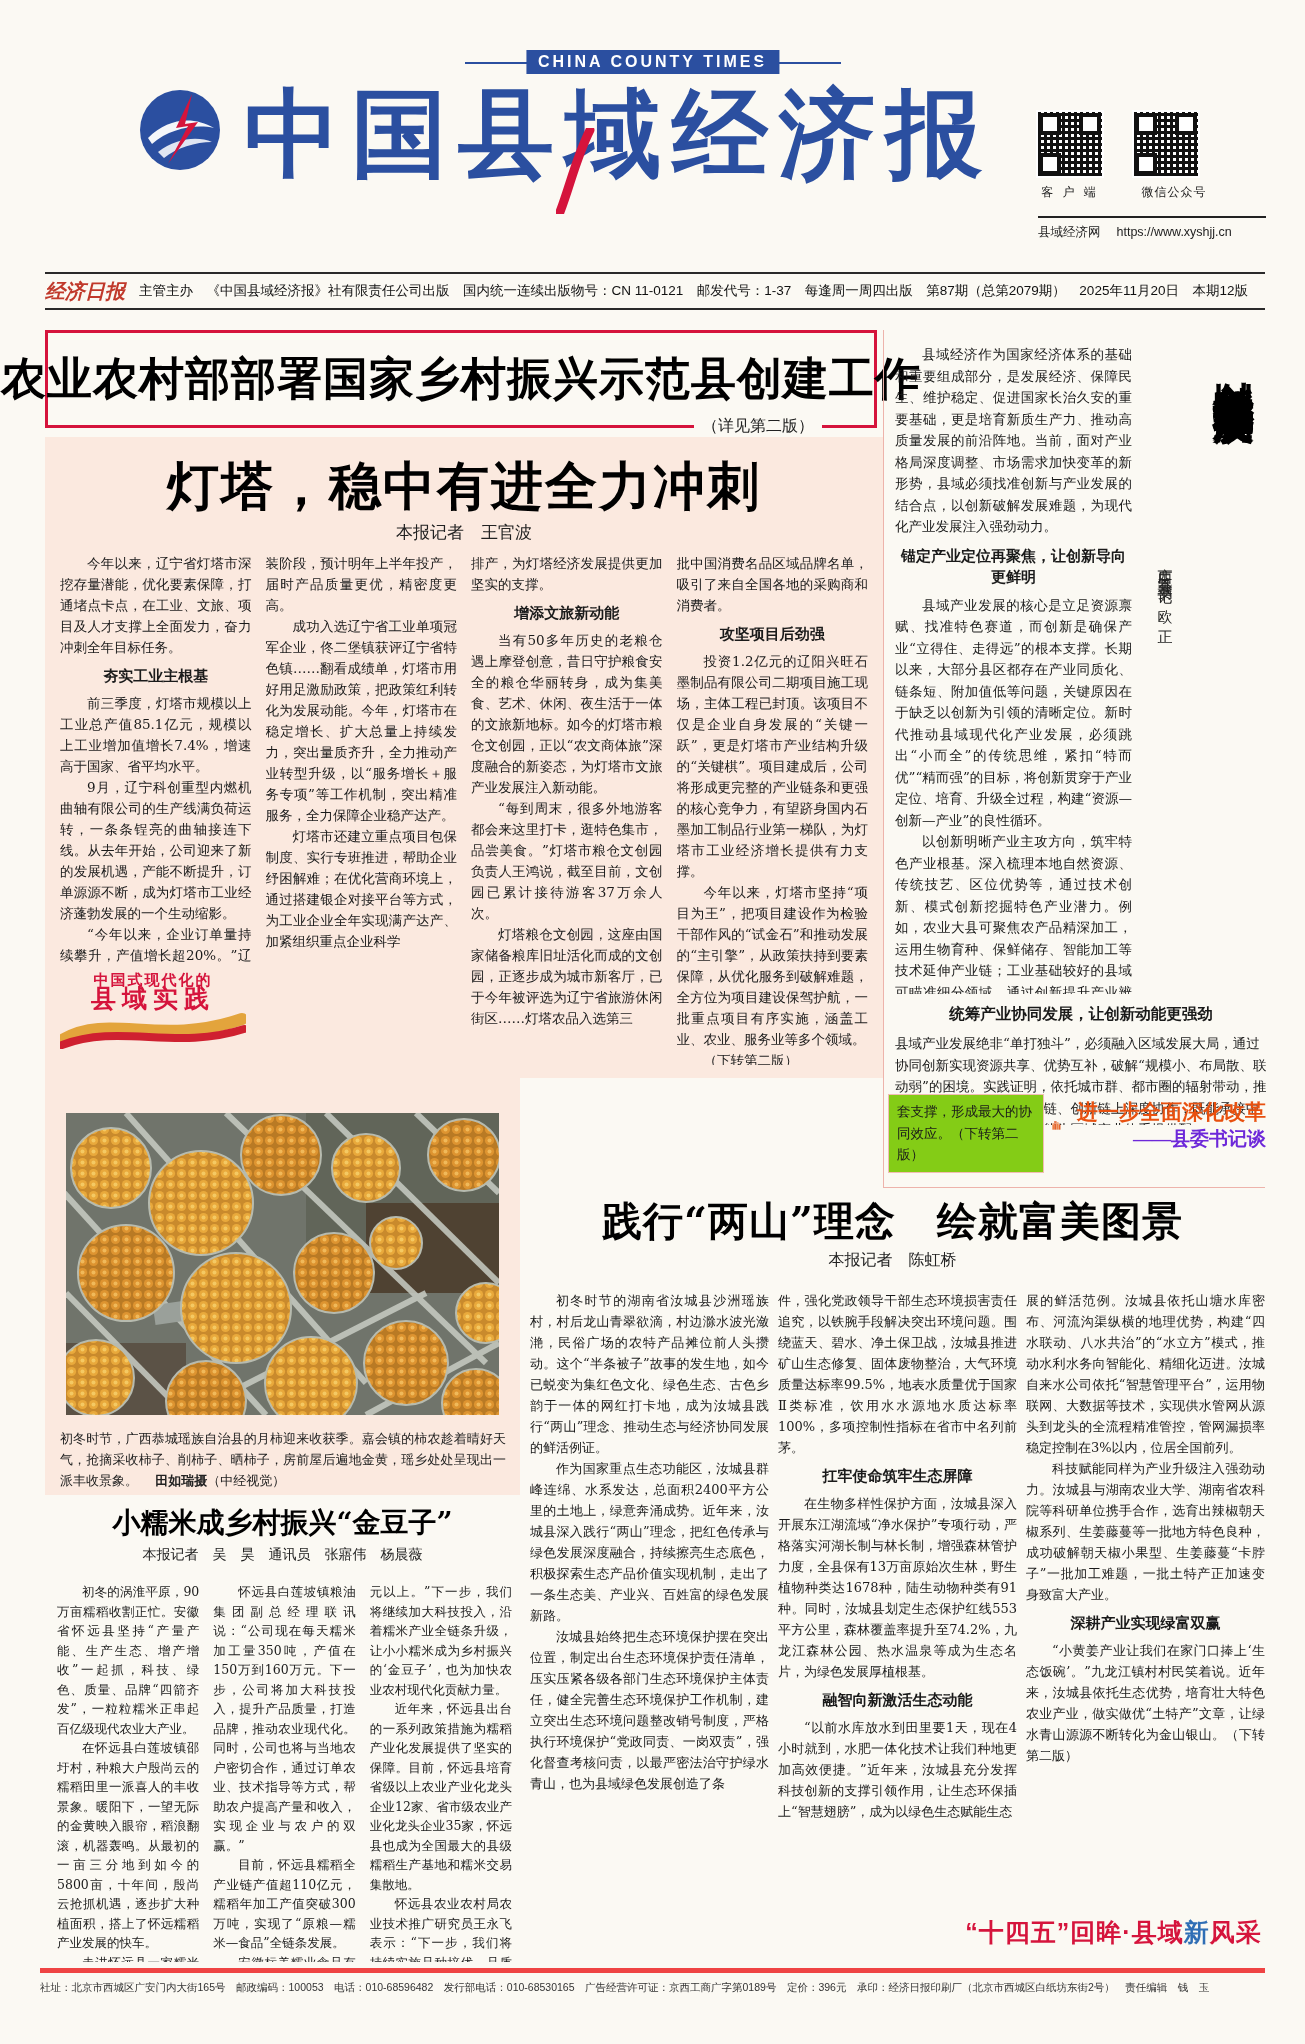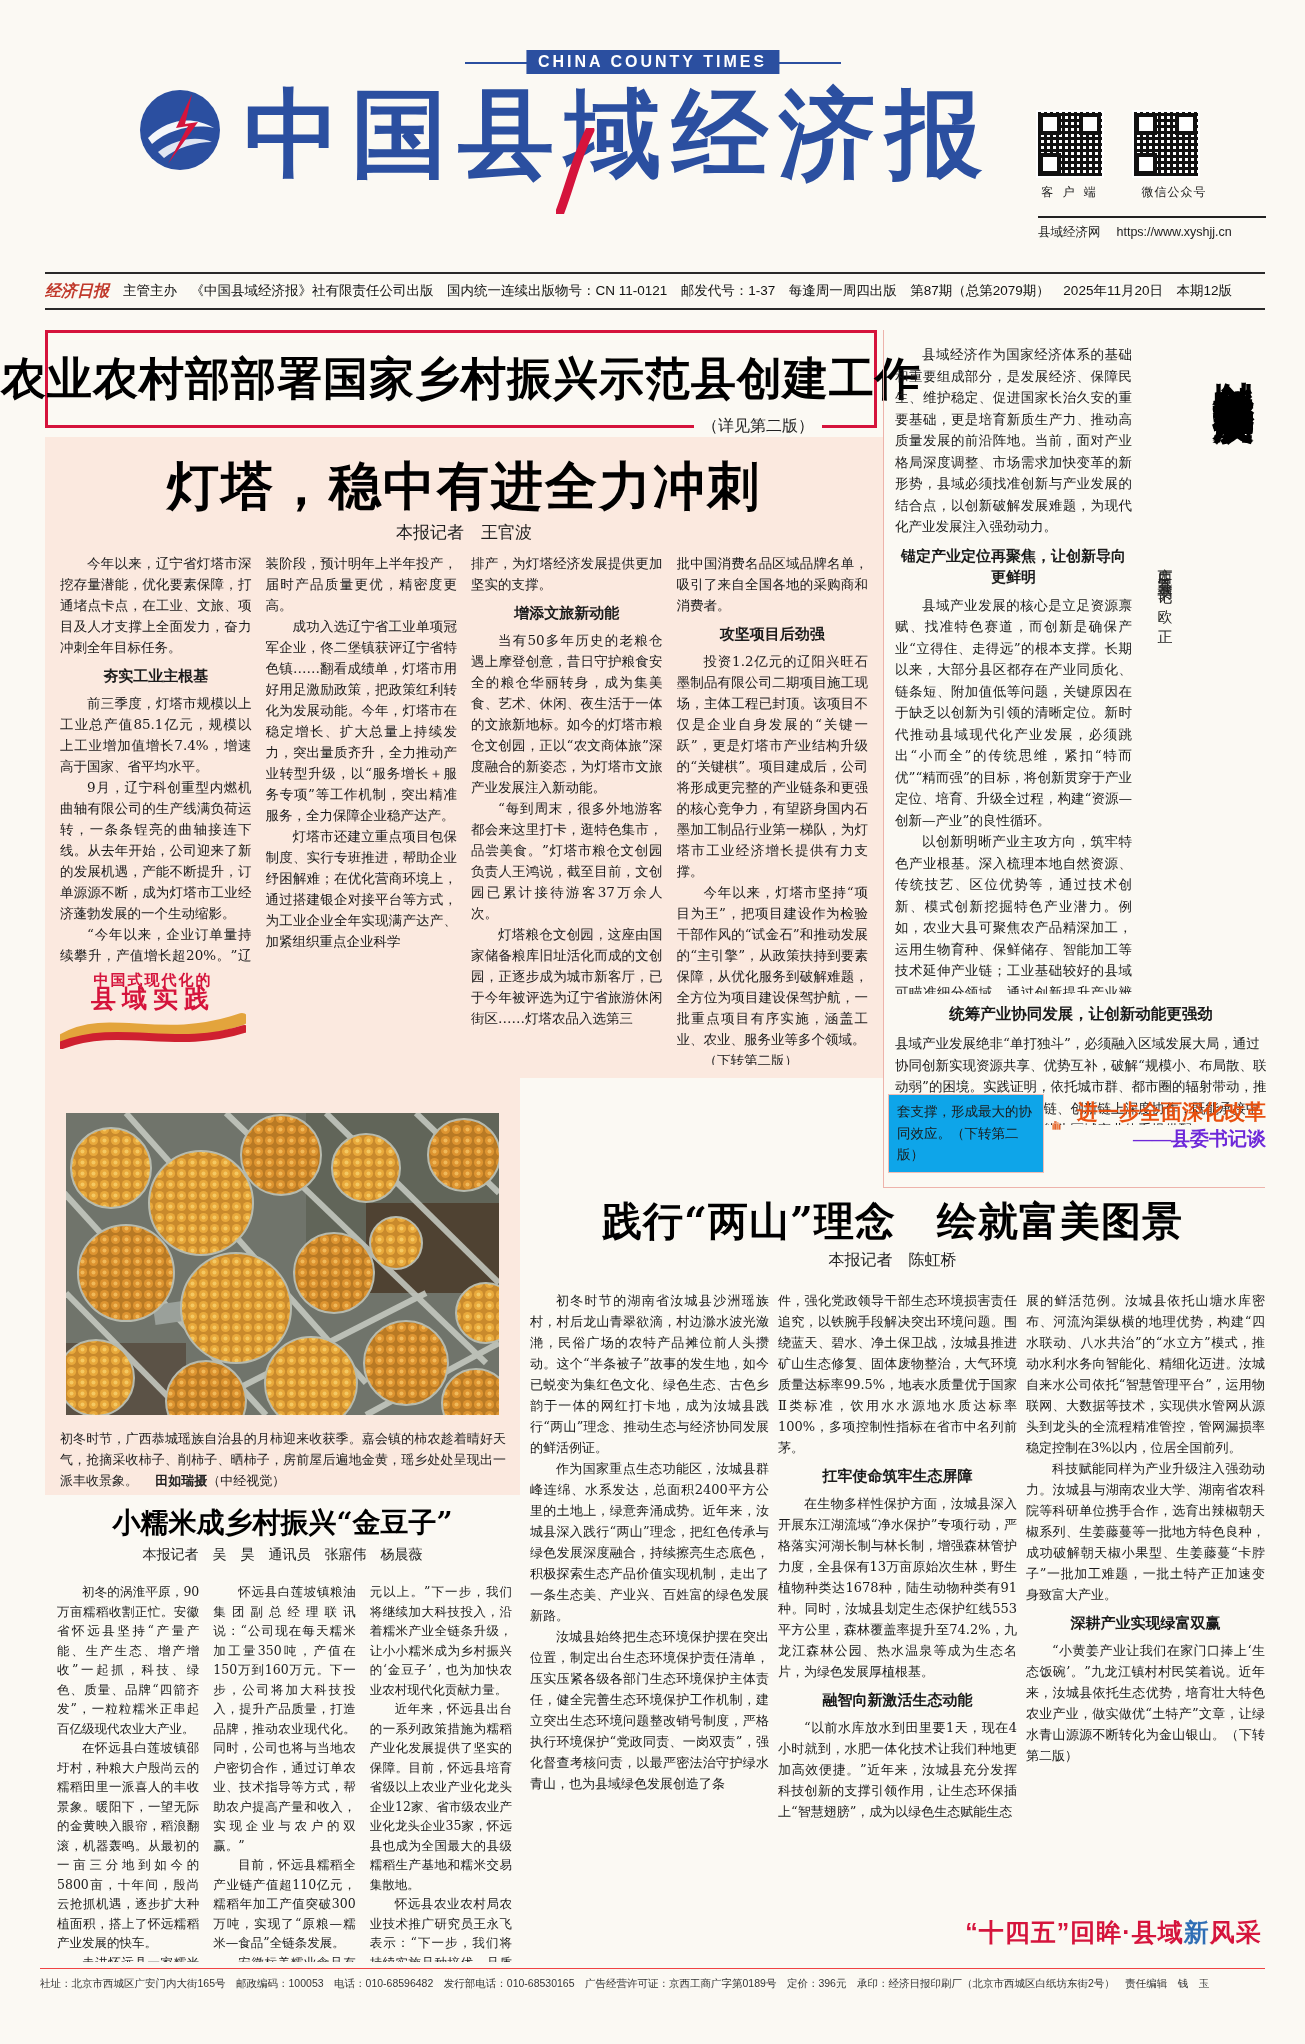--- a/index.html
+++ b/index.html
@@ -24,21 +24,21 @@
       repeating-linear-gradient(90deg,#111 0 3px,#fff 3px 6px);outline:2px solid #fff;}
   .qr i{position:absolute;width:14px;height:14px;border:4px solid #111;background:#fff;}
   .qr i.tl{left:1px;top:1px}.qr i.tr{right:1px;top:1px}.qr i.bl{left:1px;bottom:1px}
   .qrlabel{font-size:12px;letter-spacing:3px;text-align:center;width:64px;margin-top:8px;color:#222;}
   .siteline{left:1038px;top:216px;width:228px;border-top:2px solid #222;padding-top:6px;font-size:12.5px;color:#222;
         font-family:"Liberation Sans","DejaVu Sans",sans-serif;}
 
   
   .infoline{left:45px;top:272px;width:1220px;height:34px;border-top:2px solid #2a2a2a;border-bottom:2px solid #2a2a2a;
         display:flex;align-items:center;gap:14px;font-size:13.5px;color:#111;}
-  .redscript{color:#c0392b;font-weight:700;font-style:italic;font-size:16px;white-space:nowrap;}
+  .redscript{color:#c0392b;font-weight:700;font-style:italic;font-size:20px;white-space:nowrap;}
 
   
   .redbox{left:45px;top:330px;width:826px;height:92px;border:3px solid #d5143c;display:flex;align-items:center;justify-content:center;}
   .redbox .h{font-size:45px;font-weight:900;letter-spacing:1px;color:#000;white-space:nowrap;}
   .redbox .note{position:absolute;right:52px;bottom:-12px;background:#fbf9f3;padding:0 8px;font-size:16px;color:#222;}
 
   
   .pinkbox{left:45px;top:437px;width:838px;height:641px;background:#fbe9df;}
   .mtitle{left:45px;top:452px;width:838px;text-align:center;font-size:52px;font-weight:900;color:#000;letter-spacing:2px;}
   .mbyline{left:45px;top:521px;width:838px;text-align:center;font-size:17px;color:#222;}
@@ -57,21 +57,21 @@
   .vdivider{left:883px;top:330px;width:1px;height:857px;background:#edb3ab;}
   .hdivider{left:883px;top:1187px;width:382px;height:1px;background:#edb3ab;}
   .rintro{left:895px;top:344px;width:237px;height:650px;overflow:hidden;font-size:13.5px;line-height:21.5px;}
   .rsubhead{font-weight:900;font-size:15.5px;text-align:center;margin:8px 0;font-family:"Liberation Sans","DejaVu Sans",sans-serif;}
   .vtitle{left:1206px;top:348px;width:56px;height:610px;writing-mode:vertical-rl;font-size:41px;font-weight:900;
         letter-spacing:2px;color:#000;font-family:"Liberation Sans","DejaVu Sans",sans-serif;}
   .vauthor{left:1152px;top:556px;width:22px;height:280px;writing-mode:vertical-rl;font-size:15px;color:#222;letter-spacing:3px;}
   .rlower{left:895px;top:996px;width:372px;}
   .rlower .p5{font-size:13.5px;line-height:21.5px;height:92px;overflow:hidden;}
   .rbottomrow{left:888px;top:1094px;width:378px;display:flex;gap:8px;align-items:flex-start;}
-  .minicol{width:146px;border:1px solid #f2bdb4;padding:6px 8px;font-size:13.5px;line-height:21.5px;background:#0ea5e9;}
+  .minicol{width:146px;border:1px solid #f2bdb4;padding:6px 8px;font-size:13.5px;line-height:21.5px;background:#84cc16;}
   .badge-shg{width:214px;display:flex;align-items:center;gap:16px;padding-top:2px;}
   .badge-shg .txt{flex:1;text-align:right;}
   .badge-shg .l1{color:#e8500f;font-weight:900;font-size:21px;white-space:nowrap;font-family:"Liberation Sans","DejaVu Sans",sans-serif;}
   .badge-shg .l2{color:#6d28d9;font-weight:900;font-size:19px;white-space:nowrap;font-family:Liberation Serif, serif;}
 
   
   .photobox{left:45px;top:1078px;width:475px;height:417px;background:#fbe9df;}
   .photo{left:66px;top:1113px;width:433px;height:302px;}
   .caption{left:60px;top:1428px;width:446px;font-size:13px;line-height:21px;color:#222;text-align:justify;}
   .caption .credit{font-weight:700;margin-top:9px;}
@@ -88,21 +88,21 @@
   .part-red{color:#d5143c;}
   .part-blue{color:#2f6eb5;}
 
   
   .ntitle{left:45px;top:1504px;width:475px;text-align:center;font-size:28px;font-weight:900;color:#000;}
   .nbyline{left:45px;top:1546px;width:475px;text-align:center;font-size:14px;color:#222;}
   .ncols{left:57px;top:1582px;width:455px;height:380px;display:flex;gap:14px;}
   .ncols .ncol{font-size:12.5px;line-height:19.5px;}
 
   
-  .footer{left:40px;top:1968px;width:1225px;border-top:1px solid #ef4444;padding-top:8px;font-size:10.5px;color:#333;
+  .footer{left:40px;top:1968px;width:1225px;border-top:5px solid #ef4444;padding-top:8px;font-size:10.5px;color:#333;
         font-family:"Liberation Sans","DejaVu Sans",sans-serif;white-space:nowrap;}
 </style>
 </head>
 <body>
 
 <div class="page">
 
   <div class="abs topbar">
     <span class="tline" style="right:calc(50% + 100px);"></span>
     <span class="tbox sans">CHINA COUNTY TIMES</span>

